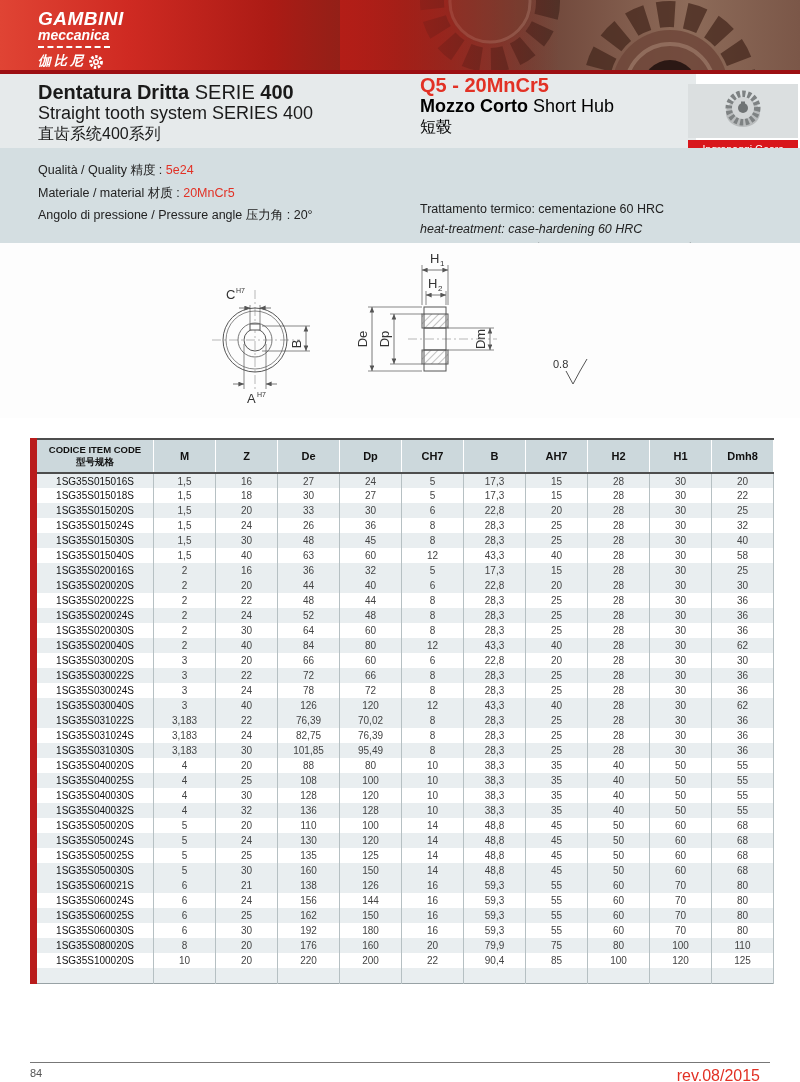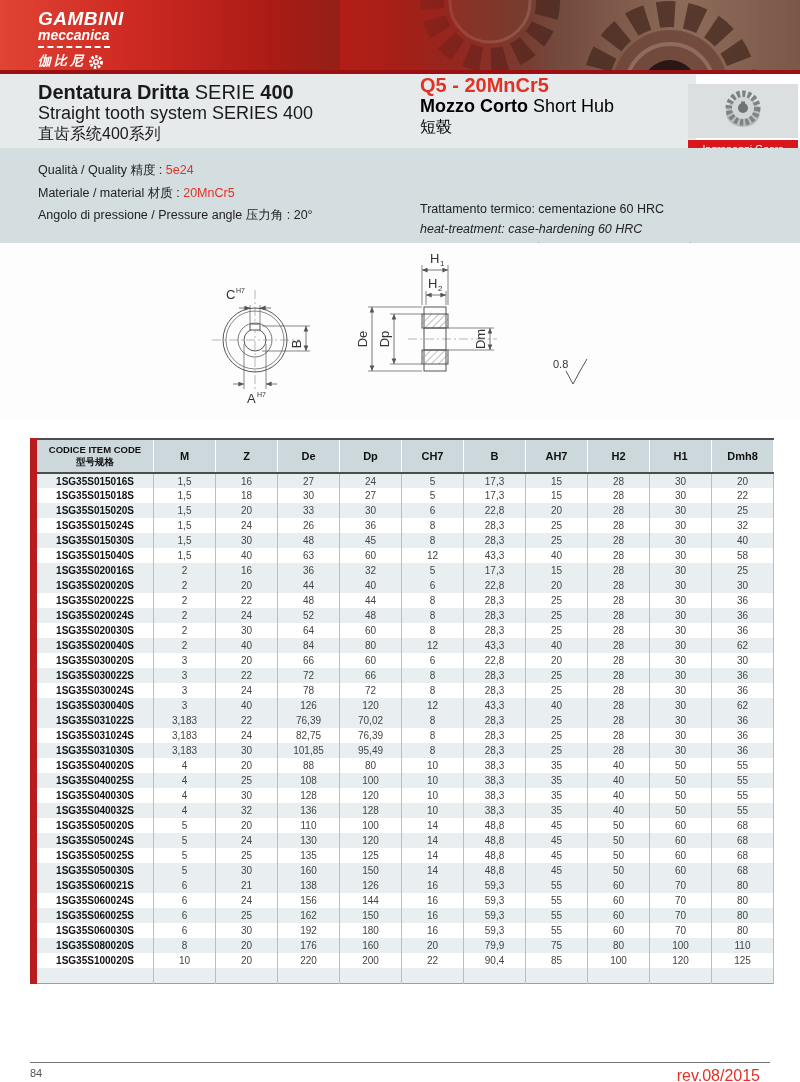--- a/index.html
+++ b/index.html
@@ -46,21 +46,21 @@
   
   table.gear { position:absolute; left:30px; top:438px; width:740px; border-collapse:collapse; table-layout:fixed;
                border-left:7px solid #b91c1c; border-right:1px solid #c3cdd0; border-bottom:1px solid #98a2a5; }
   table.gear col.c0 { width:120px; }
   table.gear col.cn { width:62px; }
   thead th { background:#ccd8dc; color:#111; font-weight:bold; font-size:11px; height:34px;
              border-top:2px solid #4d4d4d; border-bottom:2px solid #4d4d4d; border-right:1px solid #fff; padding:0; }
   thead th.codehead { font-size:9.5px; line-height:1.25; }
   tbody td { font-size:10px; color:#444; text-align:center; height:15px; padding:0 1px;
              border-right:1px solid #b6c0c3; white-space:nowrap; overflow:hidden; }
-  tbody td.code { font-weight:bold; color:#111; }
+  tbody td.code { font-weight:normal; color:#111; }
   tbody tr.shaded { background:#e9eef0; }
 
   
   .footer-line { position:absolute; left:30px; width:740px; top:1062px; border-top:1px solid #777; }
   .page-num { position:absolute; left:30px;  top:1067px; font-size:11px; color:#555; }
   .rev      { position:absolute; right:40px; top:1067px; font-size:16px; color:#e23125; }
 </style>
 </head>
 <body>
 

